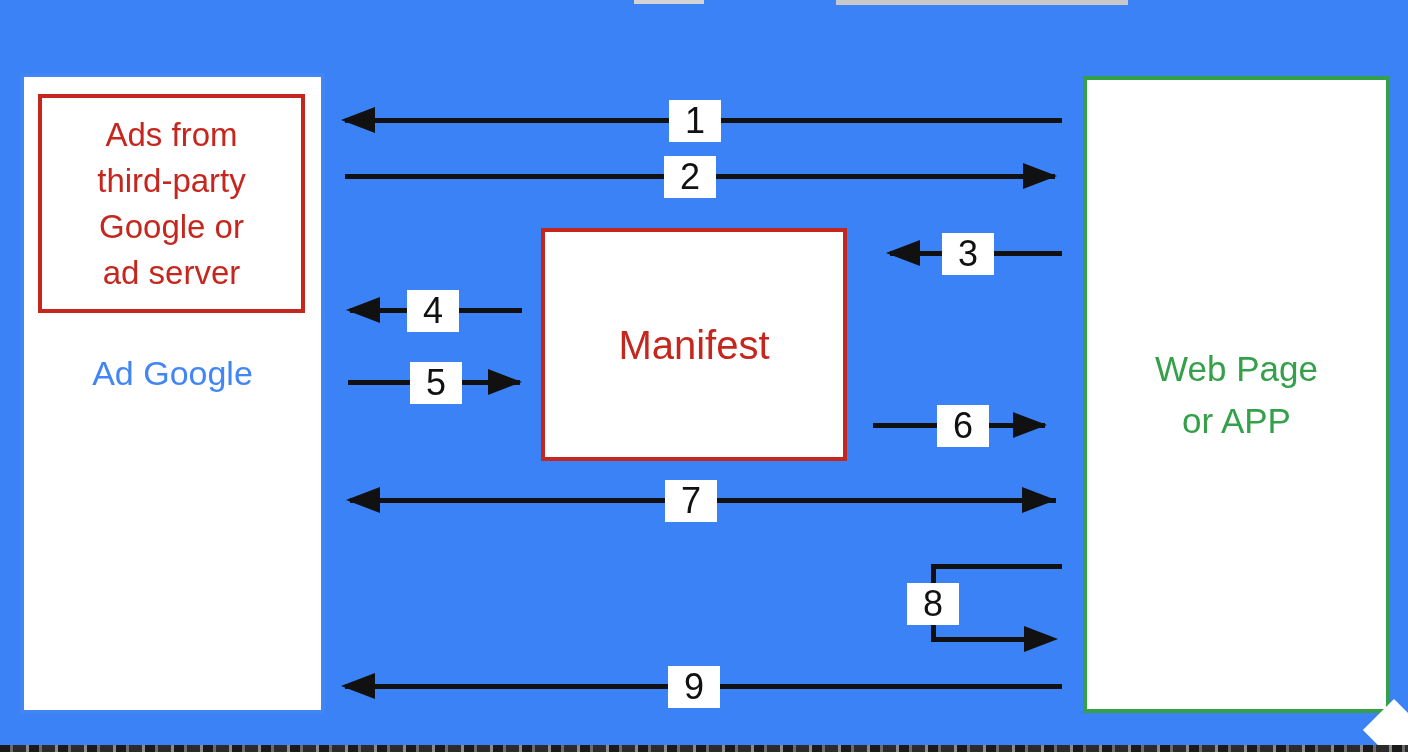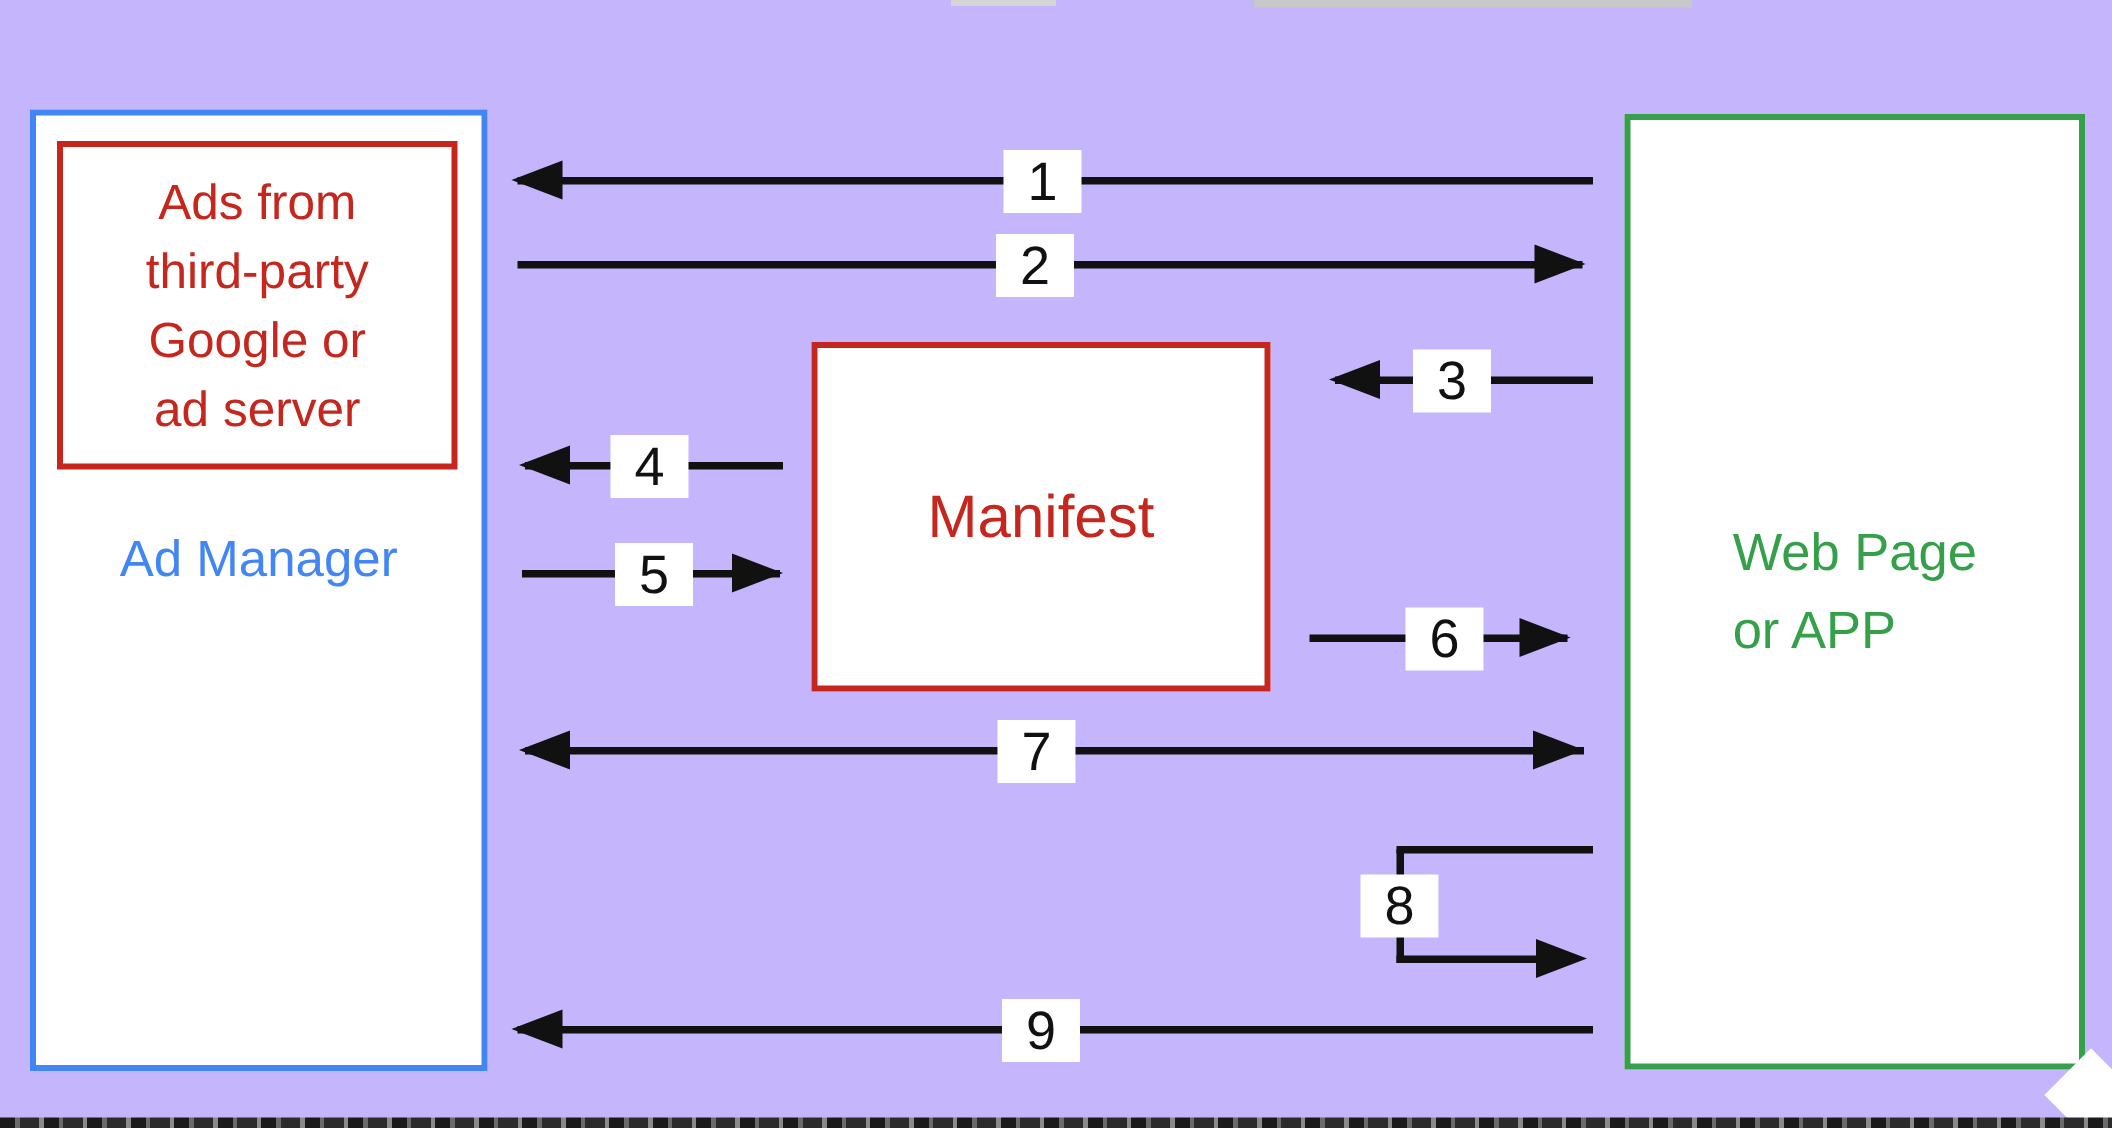--- a/index.html
+++ b/index.html
@@ -1,34 +1,34 @@
 <!DOCTYPE html>
 <html style="--blue: #4285f4; --red: #c5261d; --green: #34a04a; --arrow: #111111;"><head>
 <meta charset="utf-8">
 <style>
   * { margin:0; padding:0; box-sizing:border-box; }
   html,body { background:#ffffff; }
   .stage {
     position:relative; width:1408px; height:752px;
-    background:#c4b5fd; overflow:hidden;
+    background:#3b82f6; overflow:hidden;
     font-family:"Liberation Sans", sans-serif;
   }
   .box { position:absolute; border:4px solid; background:#ffffff; }
   .server-box { left:20px; top:73px; width:305px; height:641px; border-color:var(--blue,#4285f4); }
   .green-box  { left:1083px; top:76px; width:307px; height:637px; border-color:var(--green,#34a04a);
                 display:flex; align-items:center; justify-content:center; }
   .red-box    { left:541px; top:228px; width:306px; height:233px; border-color:var(--red,#c5261d);
                 display:flex; flex-direction:column; align-items:center; justify-content:center; }
   .ads-box    { left:38px; top:94px; width:267px; height:219px; border-color:var(--red,#c5261d);
                 display:flex; flex-direction:column; align-items:center; justify-content:center; }
   .ads-box .line    { display:block; font-size:33px; line-height:46px; color:var(--red,#c5261d); }
   .server-label     { position:absolute; left:24px; top:348px; width:298px; text-align:center; }
   .server-label .line { display:block; font-size:34px; line-height:50px; color:var(--blue,#4285f4); }
   .red-box .line    { display:block; font-size:40px; line-height:50px; color:var(--red,#c5261d); text-align:center; }
-  .green-label      { text-align:left; }
+  .green-label      { text-align:center; }
   .green-label .line { display:block; font-size:35px; line-height:52px; color:var(--green,#34a04a); }
 
   .h-line { position:absolute; height:5px; background:var(--arrow,#111); }
   .v-line { position:absolute; width:5px;  background:var(--arrow,#111); }
   .head   { position:absolute; width:0; height:0; border-style:solid; border-color:transparent; }
   .head.left  { border-width:13px 34px 13px 0; border-right-color:var(--arrow,#111); }
   .head.right { border-width:13px 0 13px 34px; border-left-color:var(--arrow,#111); }
   .num {
     position:absolute; transform:translate(-50%,-50%);
     background:#ffffff; padding:0 16px;
@@ -45,21 +45,21 @@
   <div class="artifact" style="left:836px;top:0;width:292px;height:5px;background:#c8c8c8;"></div>
 
   <div class="box server-box">
     <div class="ads-box box" style="left:14px;top:17px;">
       <span class="line">Ads from</span>
       <span class="line">third-party</span>
       <span class="line">Google or</span>
       <span class="line">ad server</span>
     </div>
     <div class="server-label" style="left:0;top:271px;width:297px;">
-      <span class="line">Ad Manager</span>
+      <span class="line">Ad Google</span>
     </div>
   </div>
 
   <div class="box red-box">
     <span class="line">Manifest</span>
   </div>
 
   <div class="box green-box">
     <div class="green-label">
       <span class="line">Web Page</span>

